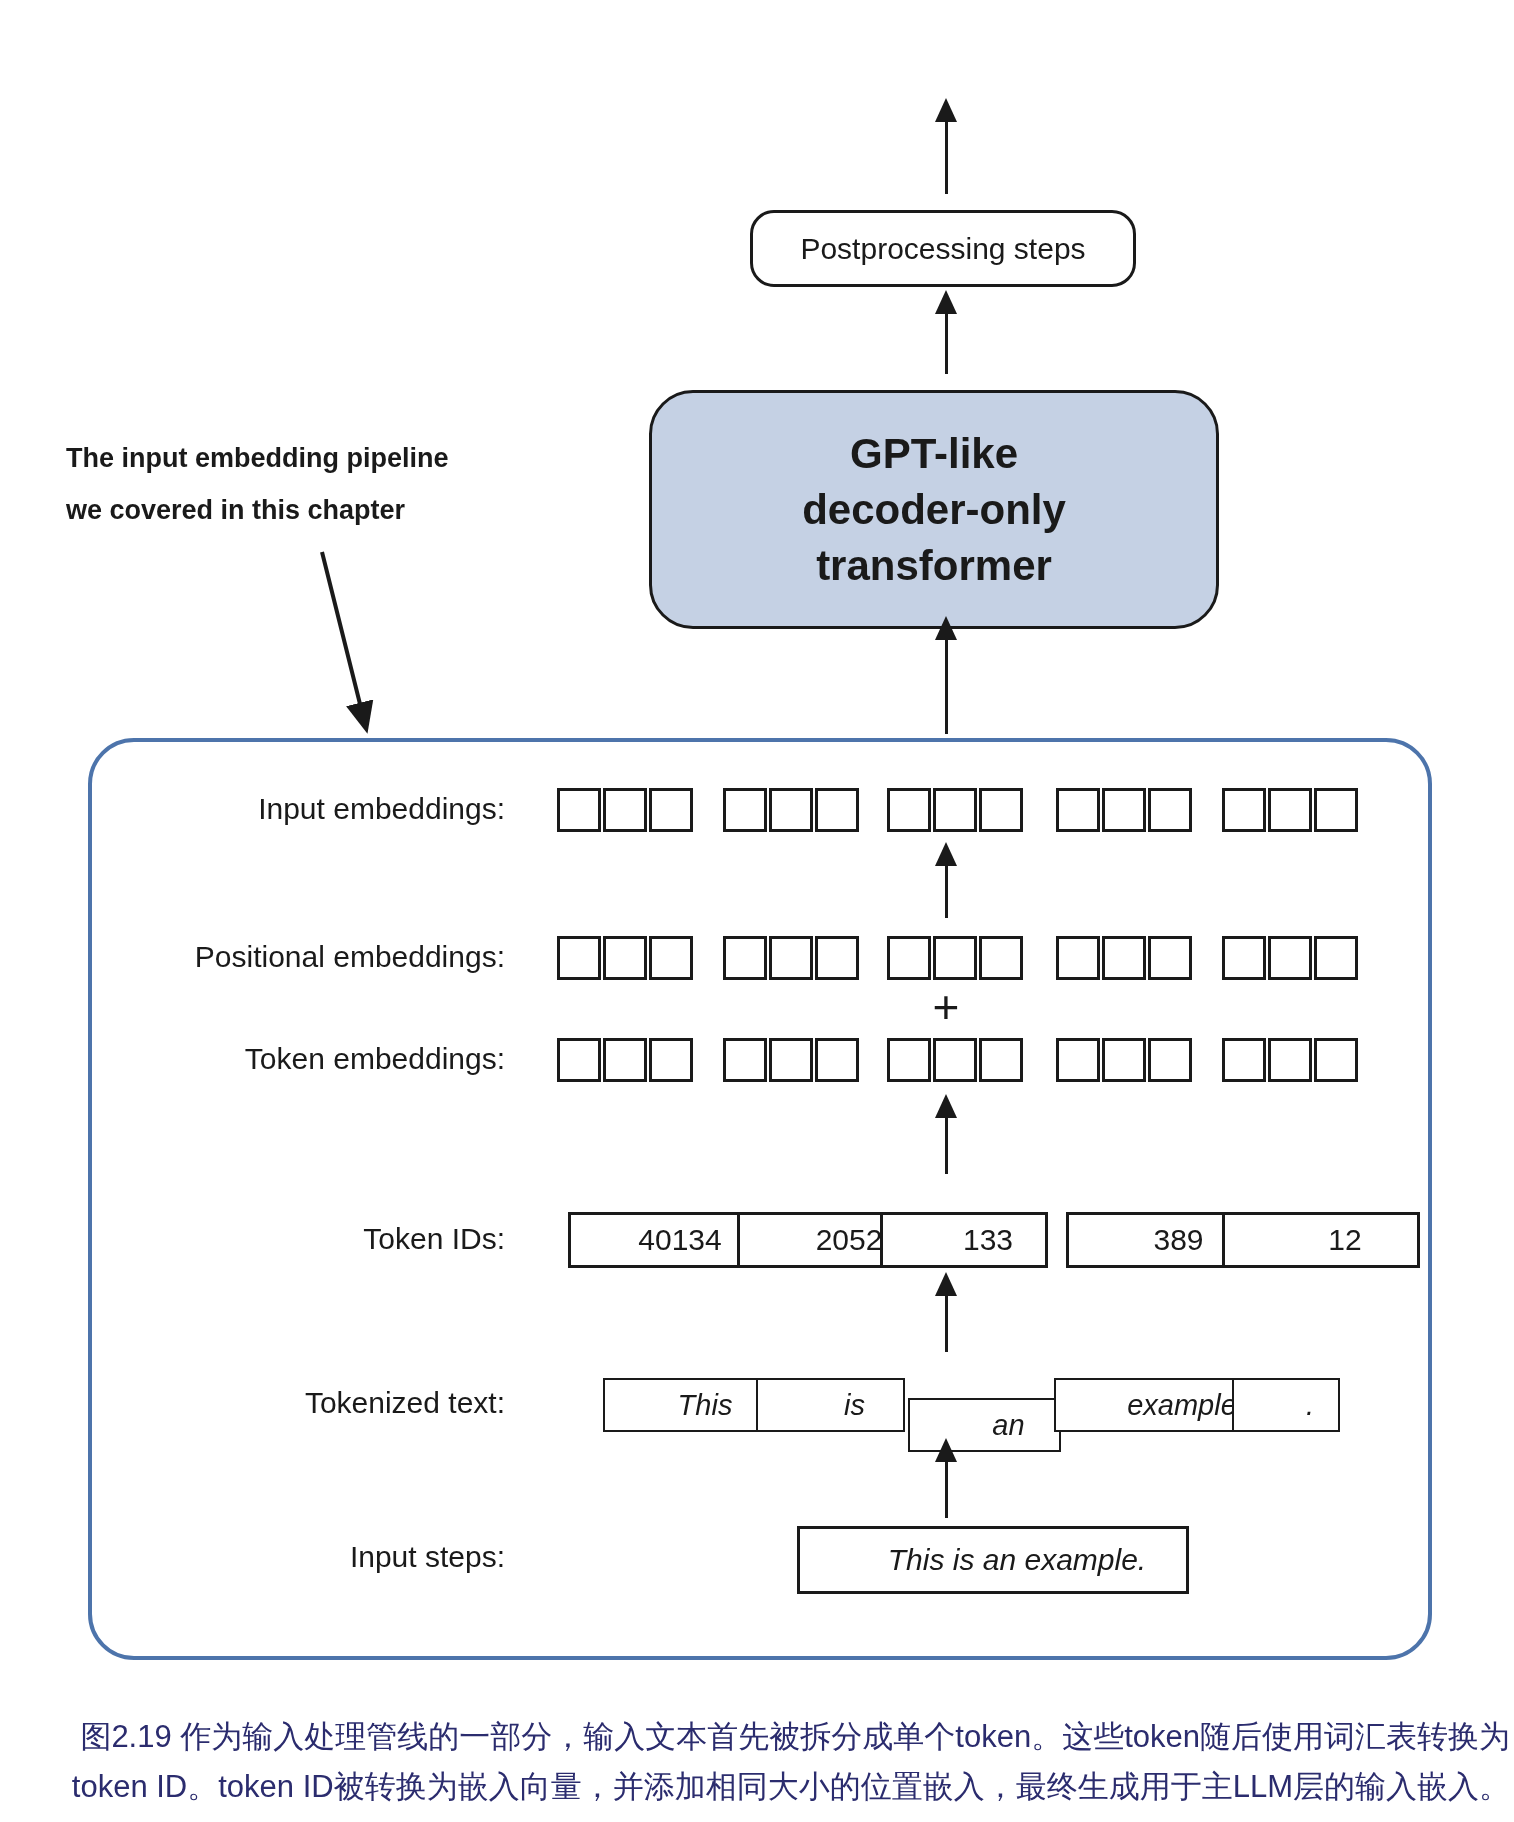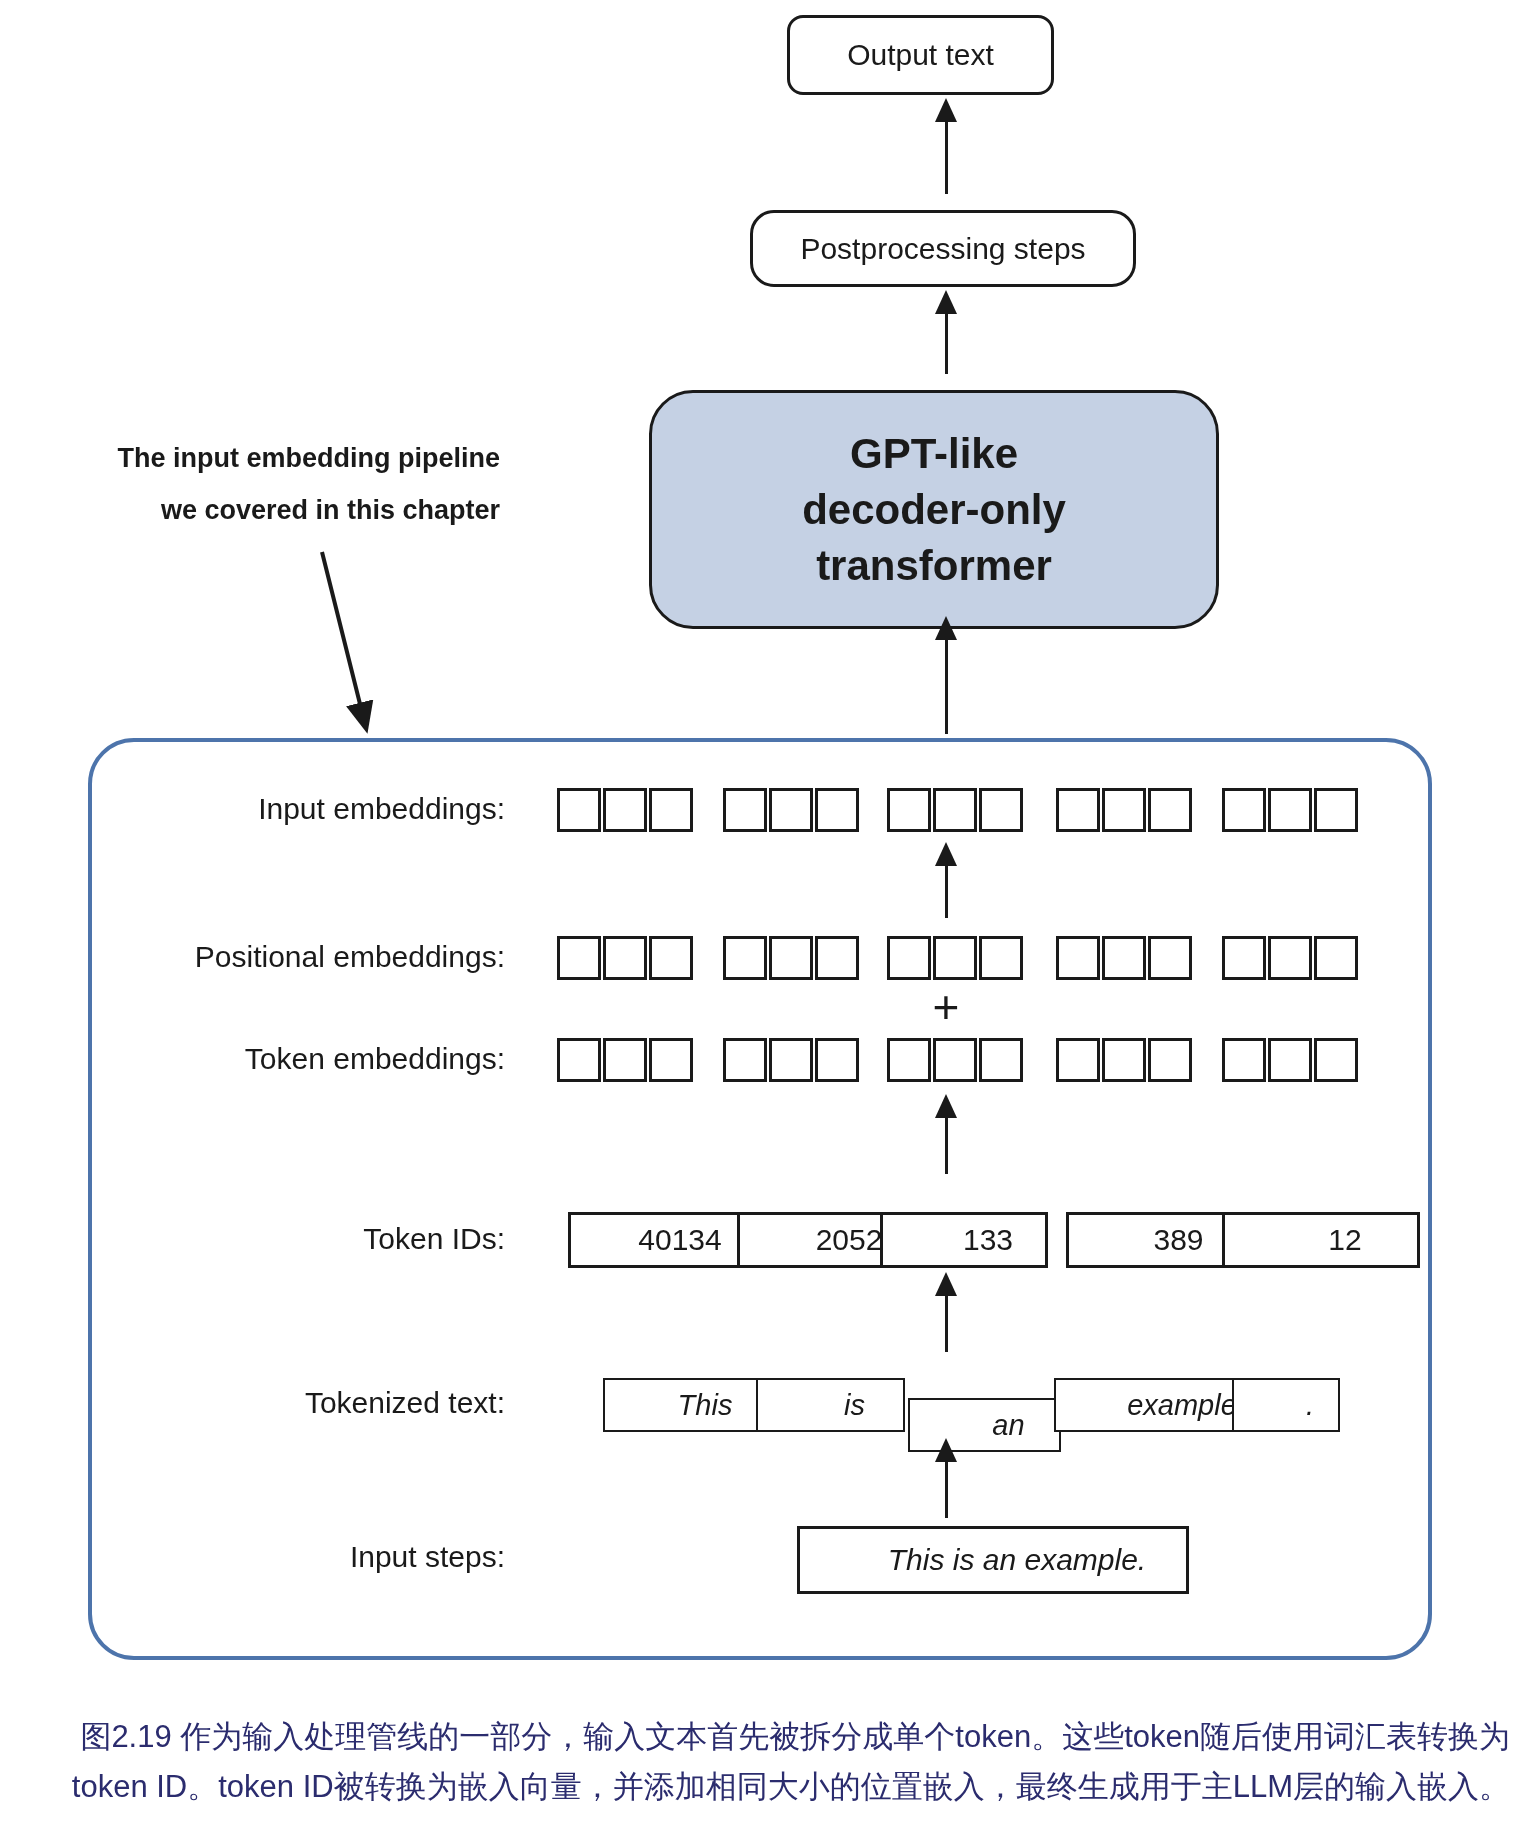--- a/index.html
+++ b/index.html
@@ -28,38 +28,35 @@
   
   .sqgroup{position:absolute;display:flex;gap:2px;}
   .sq{width:38px;height:38px;border:3px solid #1a1a1a;background:#fff;}
 
   
   .vbox{position:absolute;height:50px;border:3px solid #1a1a1a;background:#fff;
         display:flex;align-items:center;justify-content:center;font-size:30px;padding-left:48px;}
   .tok{border-width:2px;font-style:italic;font-size:29px;}
 
   
-  .annot{position:absolute;left:80px;top:432px;width:420px;text-align:right;
+  .annot{position:absolute;left:66px;top:432px;width:420px;text-align:left;
          font-weight:bold;font-size:27px;line-height:52px;}
   .annot-arrow{position:absolute;left:290px;top:538px;}
 
   .plus{position:absolute;left:916px;top:980px;width:60px;text-align:center;
         font-size:46px;font-weight:normal;}
 
   .caption{position:absolute;left:10px;top:1712px;width:1500px;
            font-size:31px;line-height:50px;color:#2b2c6e;text-align:right;}
 </style>
 </head>
 <body>
 
 <div id="page">
 
-  <div class="node" style="left:787px;top:15px;width:261px;height:74px;">
-    <span>Output text</span>
-  </div>
 
   <div class="arrow-up" style="left:934px;top:98px;height:96px;">
     <span class="head"></span>
     <span class="shaft"></span>
   </div>
 
   <div class="node" style="left:750px;top:210px;width:380px;height:71px;border-radius:24px;">
     <span>Postprocessing steps</span>
   </div>
 

